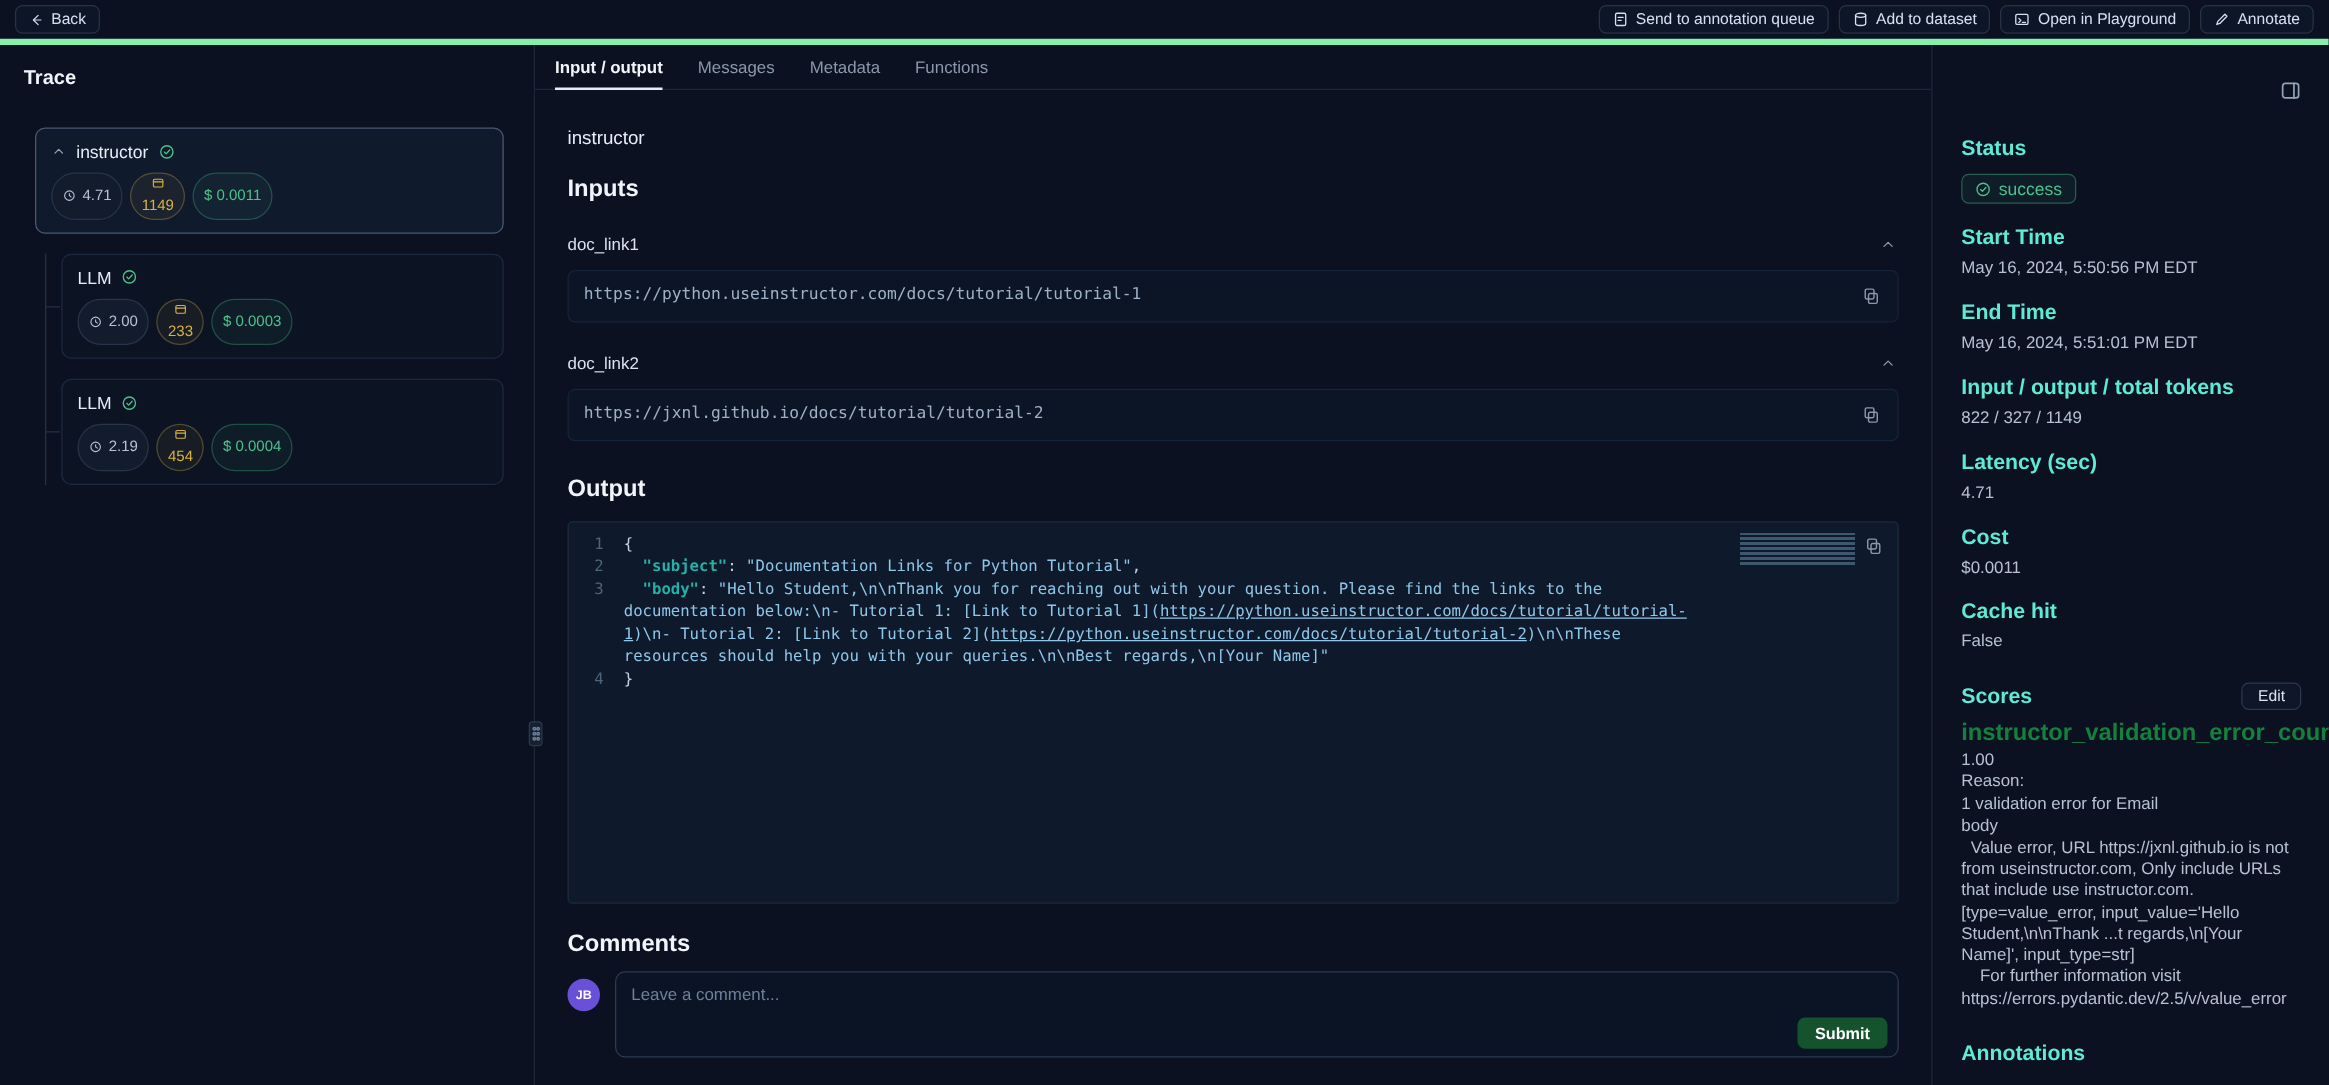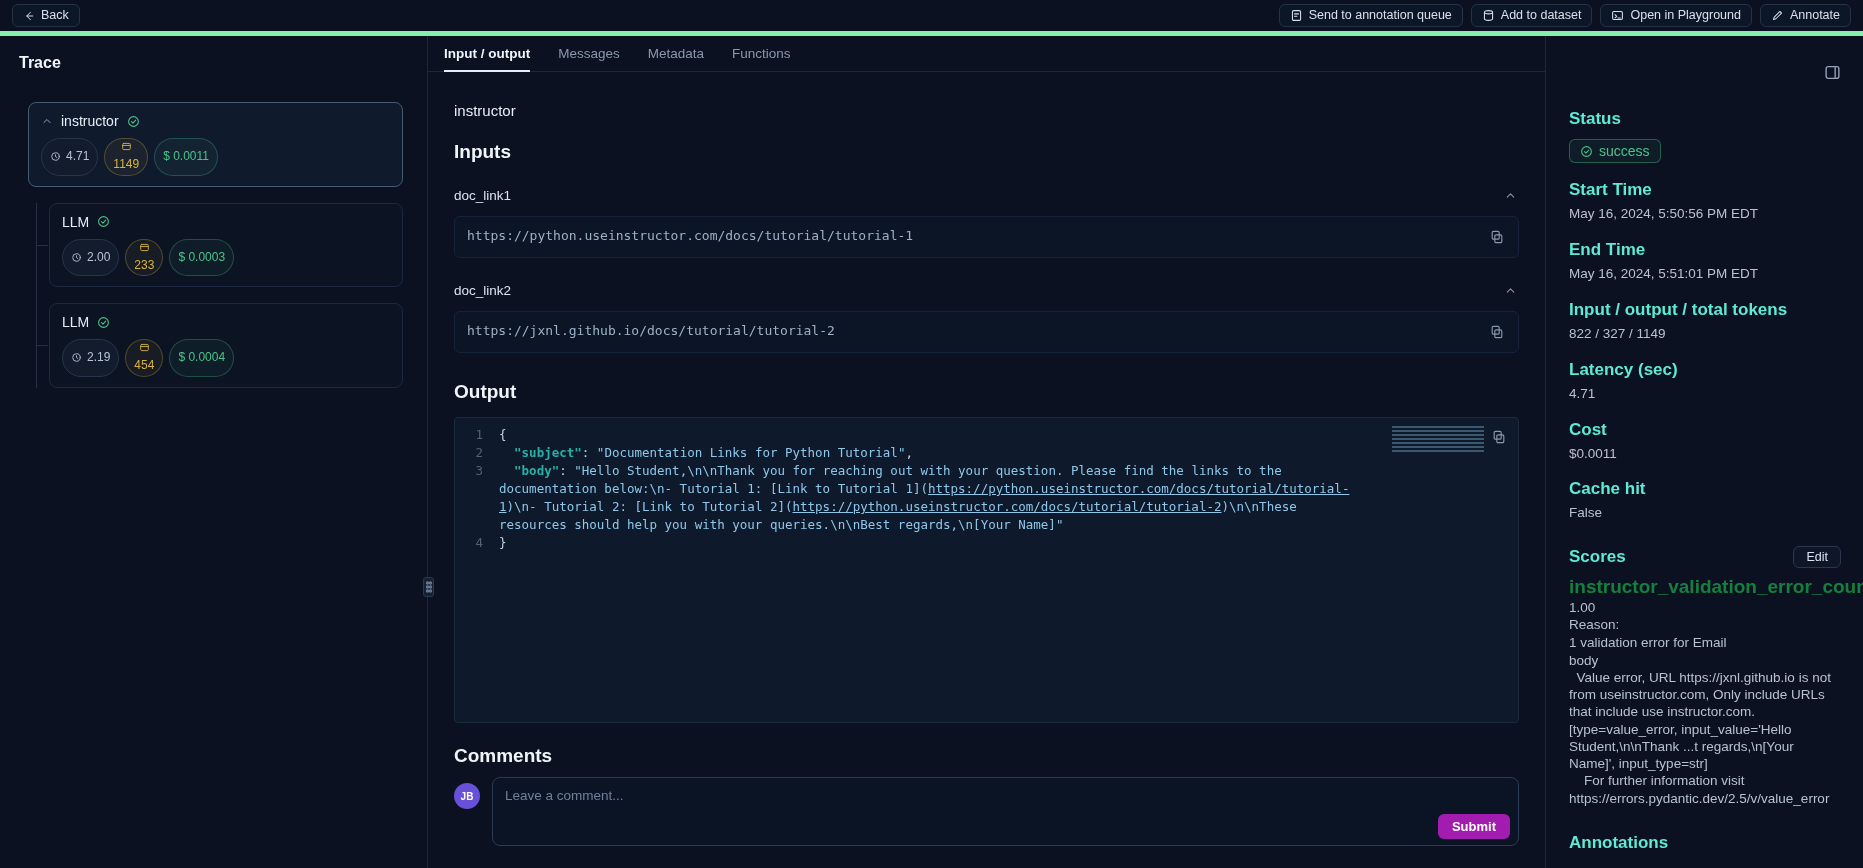--- a/index.html
+++ b/index.html
@@ -106,21 +106,21 @@
   .comment-box {
     flex:1; position:relative; border:1px solid #2b3a55; border-radius:8px;
     background:#0b1424; min-height:66px; padding:10px 12px 30px 12px;
   }
   .comment-box textarea {
     width:100%; background:transparent; border:none; outline:none; resize:none;
     color:#dbe4f0; font-family:"Liberation Sans", sans-serif; font-size:13.5px; height:24px;
   }
   .comment-box textarea::placeholder { color:#6e809c; }
   .submit-btn {
-    position:absolute; right:8px; bottom:6px; background:#a21caf; color:#fff;
+    position:absolute; right:8px; bottom:6px; background:#14532d; color:#fff;
     border:none; border-radius:6px; font-size:13px; font-weight:600; padding:5px 14px; cursor:pointer;
   }
 
   
   .details { width:318px; flex:0 0 318px; border-left:1px solid #1c2738; padding:0 22px 0 23px; overflow:hidden; }
   .panel-toggle { display:flex; justify-content:flex-end; margin-top:28px; color:#94a3b8; }
   .dlabel { font-size:17px; font-weight:700; color:#5eead4; }
   .dvalue { font-size:13.5px; color:#b6c2d2; margin-top:6px; line-height:1.25; }
   .status-block { margin-top:28px; }
   .status-badge {

